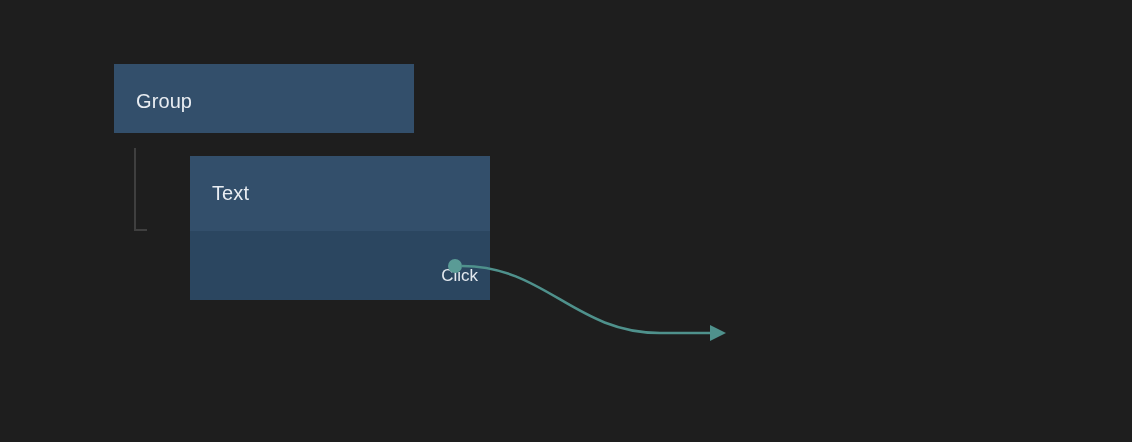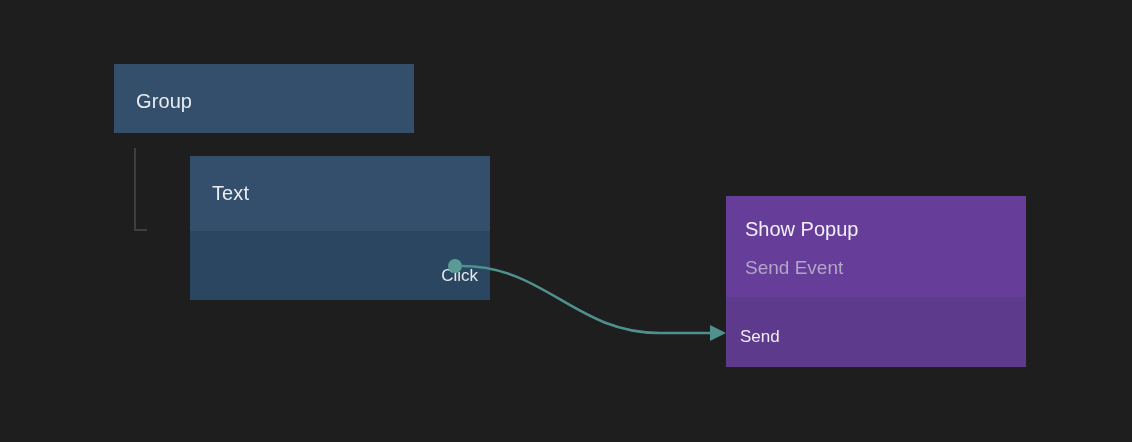--- a/index.html
+++ b/index.html
@@ -127,28 +127,19 @@
     <div class="node-section sect-header" style="height:75px;">
       <div class="node-title" style="position:absolute; left:22px; top:27px;">Text</div>
     </div>
     <div class="node-section sect-body" style="height:69px;">
       <div class="port-label out" style="top:36px;">Click</div>
     </div>
   </div>
 
   <div class="port-dot" style="left:448px; top:259px;"></div>
 
-  <div class="node node-purple" style="left:726px; top:196px; width:300px; height:171px;">
-    <div class="node-section sect-header" style="height:101px;">
-      <div class="node-title" style="position:absolute; left:19px; top:23px;">Show Popup</div>
-      <div class="node-subtitle" style="position:absolute; left:19px; top:62px;">Send Event</div>
-    </div>
-    <div class="node-section sect-body" style="height:70px;">
-      <div class="port-label in" style="top:31px;">Send</div>
-    </div>
-  </div>
 
   <svg id="edge-layer" viewBox="0 0 1132 442" xmlns="http://www.w3.org/2000/svg">
     <path d="M 462 266 C 545 266, 575 333, 660 333 L 716 333" fill="none" stroke="#4f918c" stroke-width="2.6" stroke-linecap="round"></path>
     <polygon points="726,333 710,325 710,341" fill="#4f918c"></polygon>
   </svg>
 
 </div>
 
 </body></html>

